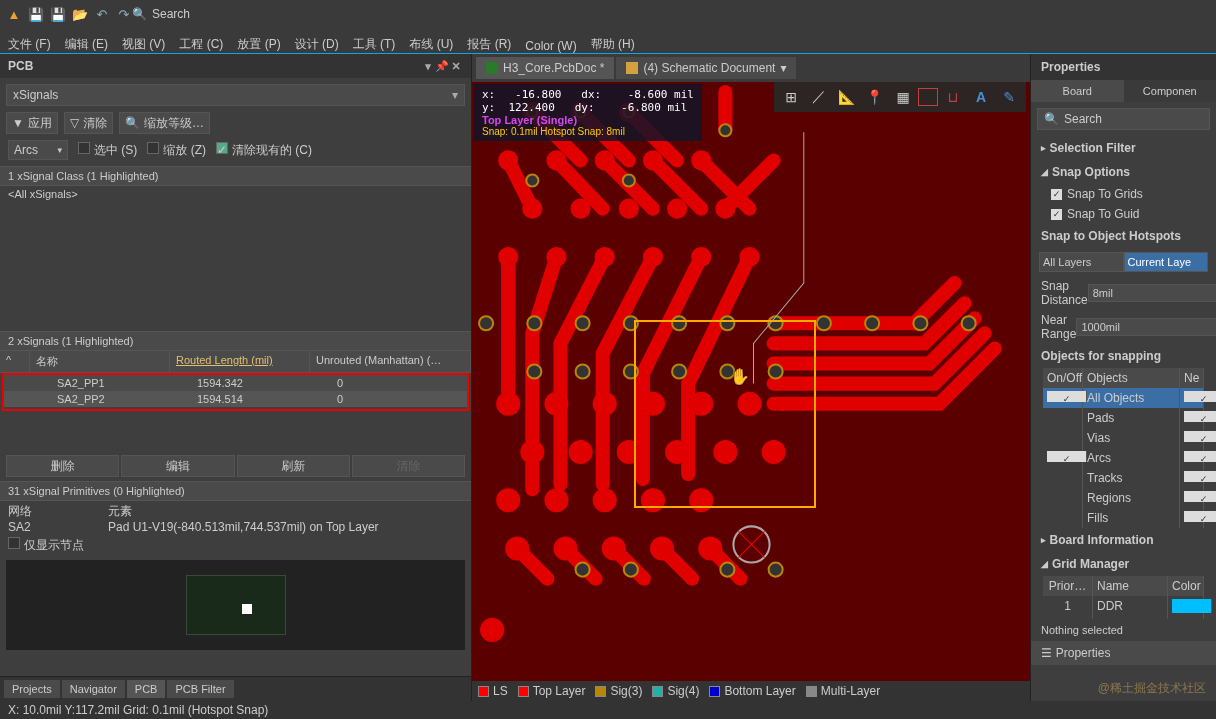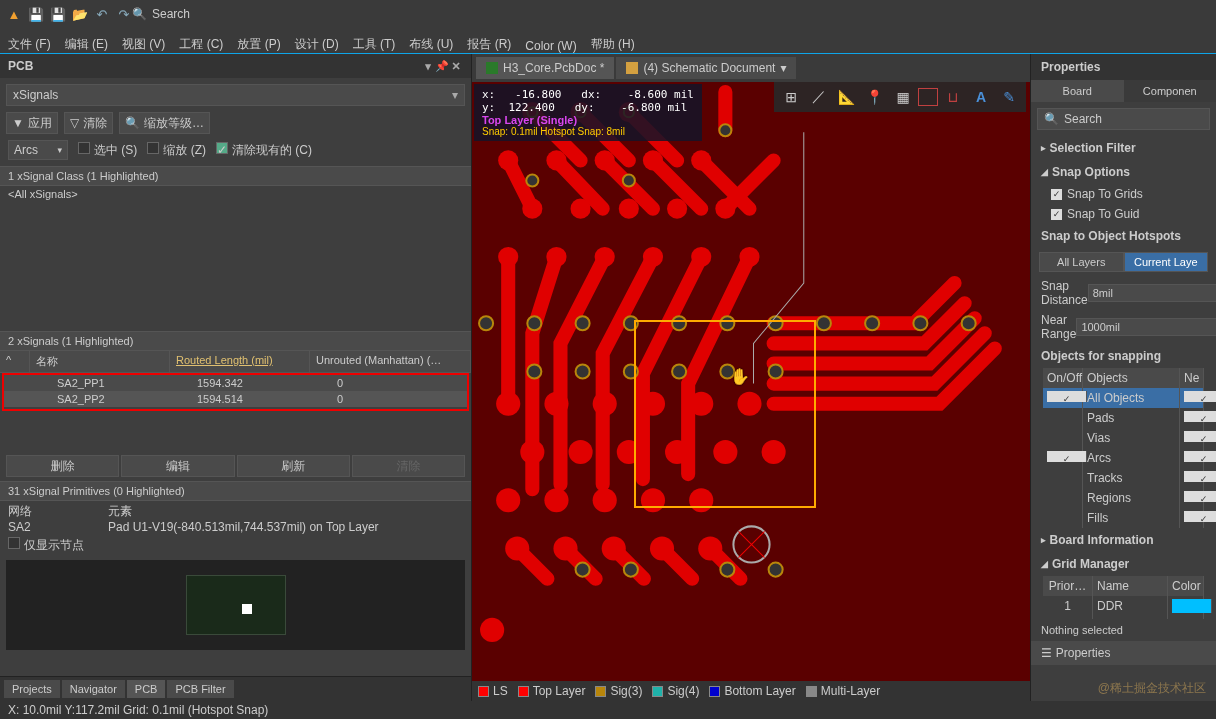--- a/index.html
+++ b/index.html
@@ -71,21 +71,21 @@
 .rhdr{padding:6px 10px;font-weight:bold;background:#333}
 .rtabs{display:flex;background:#3a3a3a}
 .rtabs span{flex:1;padding:5px;text-align:center;font-size:11px}
 .rtabs span.act{background:#4a4a4a}
 .rsearch{margin:6px;height:22px;background:#4a4a4a;border:1px solid #555;display:flex;align-items:center;padding:0 6px;gap:5px;color:#999}
 .rsec{padding:5px 10px;font-size:11px;display:flex;align-items:center;gap:4px}
 .rsec.hdr{font-weight:bold}
 .rsec .tri{font-size:9px}
 .rind{padding:3px 4px 3px 20px;display:flex;align-items:center;gap:5px;font-size:11px}
 .segbtn{display:flex;margin:4px 8px}
-.segbtn span{flex:1;text-align:center;padding:3px;background:#4a4a4a;border:1px solid #555;font-size:11px}
+.segbtn span{flex:1;text-align:left;padding:3px;background:#4a4a4a;border:1px solid #555;font-size:11px}
 .segbtn span.act{background:#3a6ea5;color:#fff}
 .kv{display:flex;padding:3px 10px;font-size:11px;align-items:center}
 .kv span:first-child{width:80px}
 .kv input{flex:1;background:#4a4a4a;border:1px solid #555;color:#ccc;padding:2px 4px;font-size:11px}
 .objtbl{margin:0 12px}
 .objtbl .h,.objtbl .r{display:flex;font-size:11px}
 .objtbl .h{background:#4a4a4a}
 .objtbl .h span,.objtbl .r span{padding:3px 4px;border-right:1px solid #555}
 .objtbl span:nth-child(1){width:40px;text-align:center}.objtbl span:nth-child(2){flex:1}.objtbl span:nth-child(3){width:24px;text-align:center}
 .objtbl .r.act{background:#3a6ea5}

